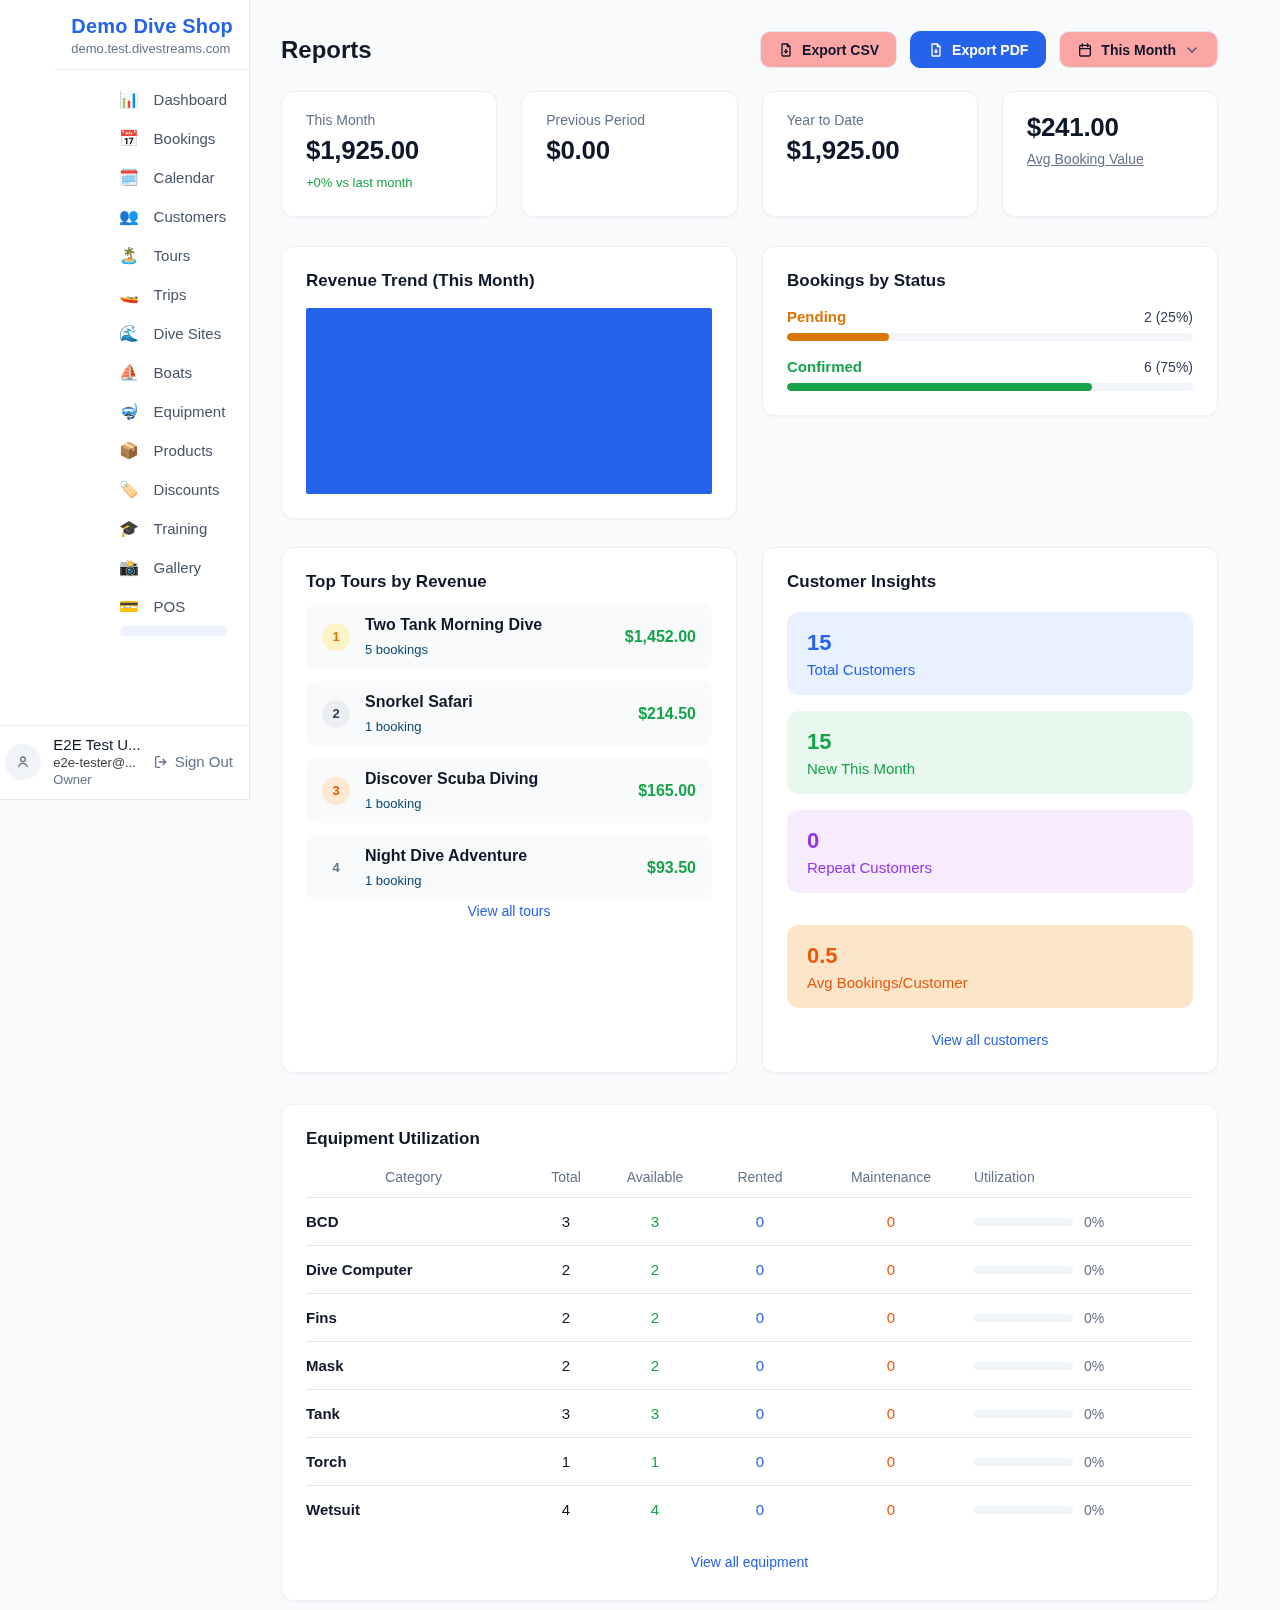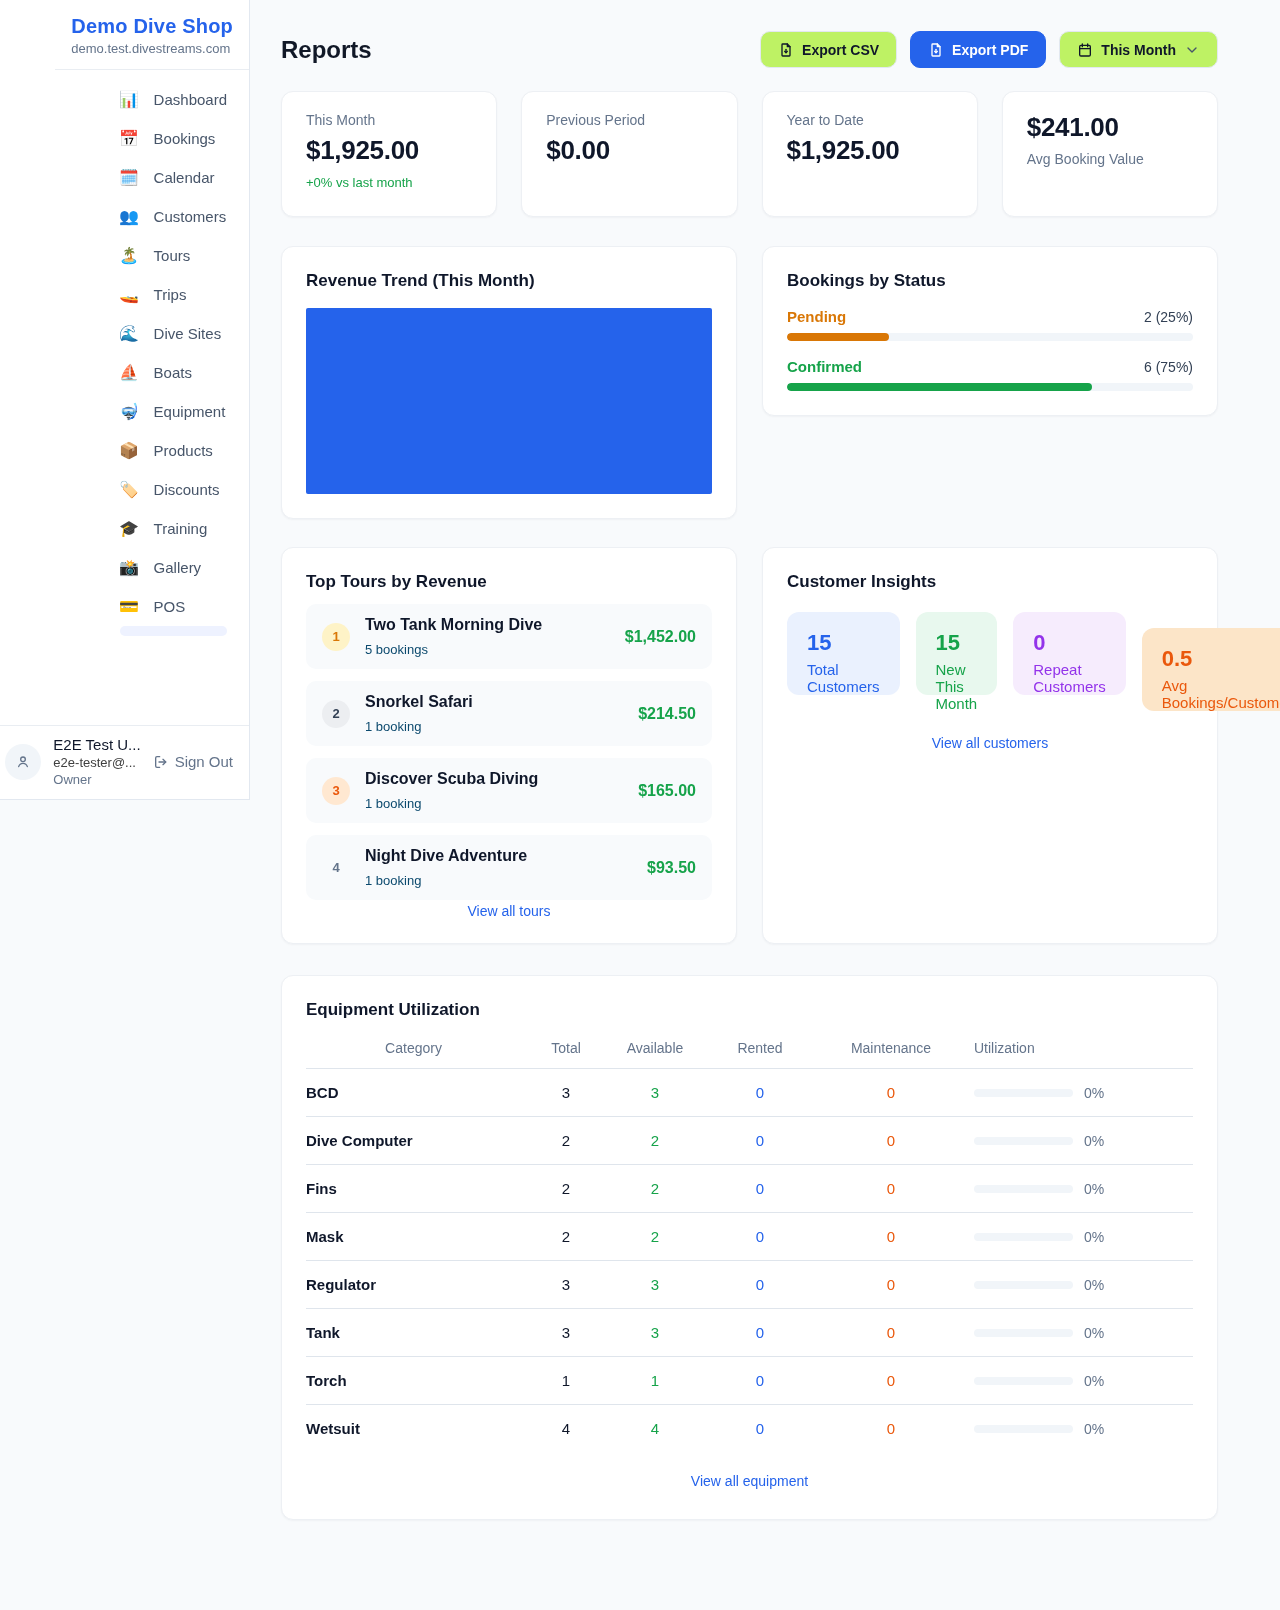--- a/index.html
+++ b/index.html
@@ -40,37 +40,37 @@
   .user-role { font-size:13px; color:#64748b; margin-top:2px; }
   .signout { display:flex; align-items:center; gap:6px; color:#64748b; font-size:15px; cursor:pointer; white-space:nowrap; }
   
   .main { position:absolute; left:250px; top:0; width:968px; padding:31px 0 0 31px; }
   .page-head { display:flex; align-items:center; justify-content:space-between; width:937px; }
   .page-title { font-size:24px; font-weight:800; color:#111827; }
   .head-actions { display:flex; gap:13px; }
   .btn {
     height:37px; border-radius:10px; display:flex; align-items:center; gap:8px;
     padding:0 17px; font-size:14px; font-weight:bold; cursor:pointer;
-    background:#bef264; border:1px solid #e2e8f0; color:#0f172a;
+    background:#fca5a5; border:1px solid #e2e8f0; color:#0f172a;
   }
   .btn-primary { background:#2563eb; border-color:#2563eb; color:#fff; }
   .icon-16 { width:16px; height:16px; display:block; }
   
   .card {
     background:#fff; border:1px solid #edf0f4; border-radius:12px;
     box-shadow:0 1px 2px rgba(15,23,42,.04);
   }
   .card-title { font-size:17px; font-weight:bold; color:#0f172a; }
   .stats-row { display:grid; grid-template-columns:repeat(4,1fr); gap:24px; width:937px; margin-top:23px; }
   .stat-card { padding:20px 24px; height:126px; }
   .stat-label { font-size:14px; color:#64748b; }
   .stat-value { font-size:26px; font-weight:800; color:#0f172a; margin-top:7px; letter-spacing:-.3px; }
   .stat-delta { font-size:13px; color:#16a34a; margin-top:9px; }
   .stat-card.value-first .stat-value { margin-top:0; }
-  .stat-card.value-first .stat-label { margin-top:8px; }
+  .stat-card.value-first .stat-label { margin-top:8px;text-decoration:underline; }
   .row-2col { display:grid; grid-template-columns:456px 456px; gap:25px; width:937px; margin-top:29px; align-items:start; }
   
   .revenue-card { padding:24px; }
   .chart-block { margin-top:17px; height:186px; background:#2563eb; border-radius:2px; }
   
   .status-card { padding:24px 24px 24px; }
   .status-row { margin-top:17px; }
   .status-top { display:flex; justify-content:space-between; align-items:center; }
   .status-label { font-size:15px; font-weight:bold; }
   .status-row.r0 .status-label { color:#d97706; }
@@ -91,21 +91,21 @@
   .rank.r1 { background:#fef3c7; color:#d97706; }
   .rank.r2 { background:#eceef1; color:#334155; }
   .rank.r3 { background:#ffe8d1; color:#ea580c; }
   .rank.r4 { background:transparent; color:#64748b; }
   .tour-info { flex:1; min-width:0; }
   .tour-name { font-size:16px; font-weight:bold; color:#0f172a; }
   .tour-sub { font-size:13px; color:#0c4a6e; margin-top:8px; }
   .tour-amount { font-size:16px; font-weight:bold; color:#16a34a; }
   .card-link { display:block; text-align:center; color:#2563eb; font-size:14px; margin-top:3px; cursor:pointer; text-decoration:none; }
   .insights-card { padding:24px; }
-  .tiles { display:grid; grid-template-columns:1fr 1fr 1fr 1fr; gap:16px; margin-top:20px; }
+  .tiles { display:grid; grid-template-columns:1fr; gap:16px; margin-top:20px; }
   .tile { border-radius:12px; padding:18px 20px; height:83px; }
   .tile-value { font-size:22px; font-weight:800; }
   .tile-label { font-size:15px; margin-top:5px; }
   .tile.blue   { background:#eaf1fe; } .tile.blue .tile-value,  .tile.blue .tile-label   { color:#2563eb; }
   .tile.green  { background:#e8f8ee; } .tile.green .tile-value, .tile.green .tile-label  { color:#16a34a; }
   .tile.purple { background:#f6ecfd; } .tile.purple .tile-value,.tile.purple .tile-label { color:#9333ea; }
   .tile.orange { background:#fce5c8;margin-top:16px; } .tile.orange .tile-value,.tile.orange .tile-label { color:#ea580c; }
   .insights-card .card-link { margin-top:24px; }
   
   .equip-card { width:937px; margin-top:31px; padding:24px 24px 30px; }
@@ -433,33 +433,20 @@
           <td class="rent">0</td>
           <td class="maint">0</td>
           <td class="util">
               <span class="util-wrap">
                 <span class="util-track"><span class="util-fill" style="width:0%"></span></span>
                 <span class="util-pct">0%</span>
               </span>
             </td>
         </tr>
         <tr>
-          <td class="cat">Regulator</td>
-          <td>3</td>
-          <td class="avail">3</td>
-          <td class="rent">0</td>
-          <td class="maint">0</td>
-          <td class="util">
-              <span class="util-wrap">
-                <span class="util-track"><span class="util-fill" style="width:0%"></span></span>
-                <span class="util-pct">0%</span>
-              </span>
-            </td>
-        </tr>
-        <tr>
           <td class="cat">Tank</td>
           <td>3</td>
           <td class="avail">3</td>
           <td class="rent">0</td>
           <td class="maint">0</td>
           <td class="util">
               <span class="util-wrap">
                 <span class="util-track"><span class="util-fill" style="width:0%"></span></span>
                 <span class="util-pct">0%</span>
               </span>

